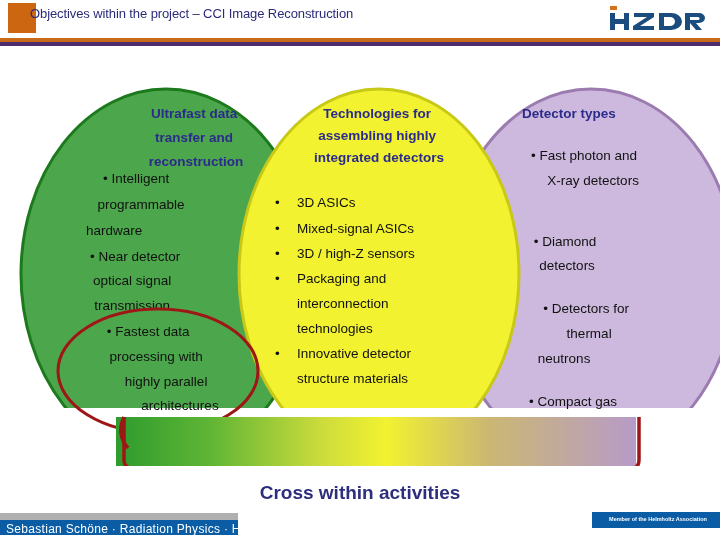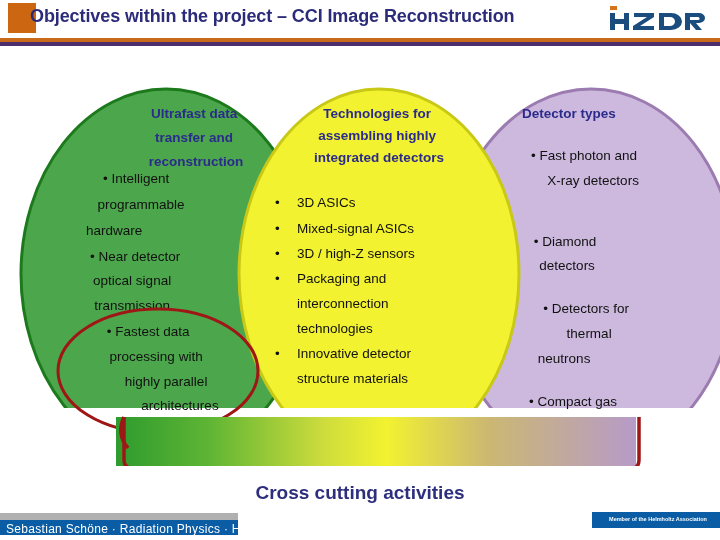--- a/index.html
+++ b/index.html
@@ -24,22 +24,22 @@
   #header-accent-square {
     position: absolute;
     left: 8px; top: 3px;
     width: 28px; height: 30px;
     background: #CC6611;
   }
   #slide-title {
     position: absolute;
     left: 30px; top: 6px;
     width: 560px;
-    font-size: 18px;
-    font-weight: bold;
+    font-size: 13px;
+    font-weight: normal;
     color: #2B2B7A;
     letter-spacing: -0.1px;
     white-space: nowrap;
   }
   #hzdr-logo {
     position: absolute;
     right: 10px; top: 6px;
     width: 108px; height: 26px;
   }
   #header-rule-orange {
@@ -240,19 +240,19 @@
 
     <g>
       <rect x="100" y="371" width="520" height="52" fill="url(#barGrad)"></rect>
       <path d="M108 371 L108 414 Q108 423 120 423 L613 423 Q623 423 623 414 L623 371" fill="none" stroke="#9E1616" stroke-width="3.5"></path>
       <path d="M108 371 Q100 388 112 402" fill="none" stroke="#9E1616" stroke-width="3.5"></path>
       <path d="M363 423 L358 438 L363 466 L368 438 Z" fill="#9E1616"></path>
     </g>
   </svg>
 </div>
 
-<div id="cross-cutting-label">Cross cutting activities</div>
+<div id="cross-cutting-label">Cross within activities</div>
 
 <div id="footer-grey-bar"></div>
 <div id="footer-blue-left"></div>
 <div id="footer-left-text">Sebastian Schöne · Radiation Physics · HZDR</div>
 <div id="footer-blue-right"></div>
 <div id="footer-right-text">Member of the Helmholtz Association</div>
 
 </body></html>

